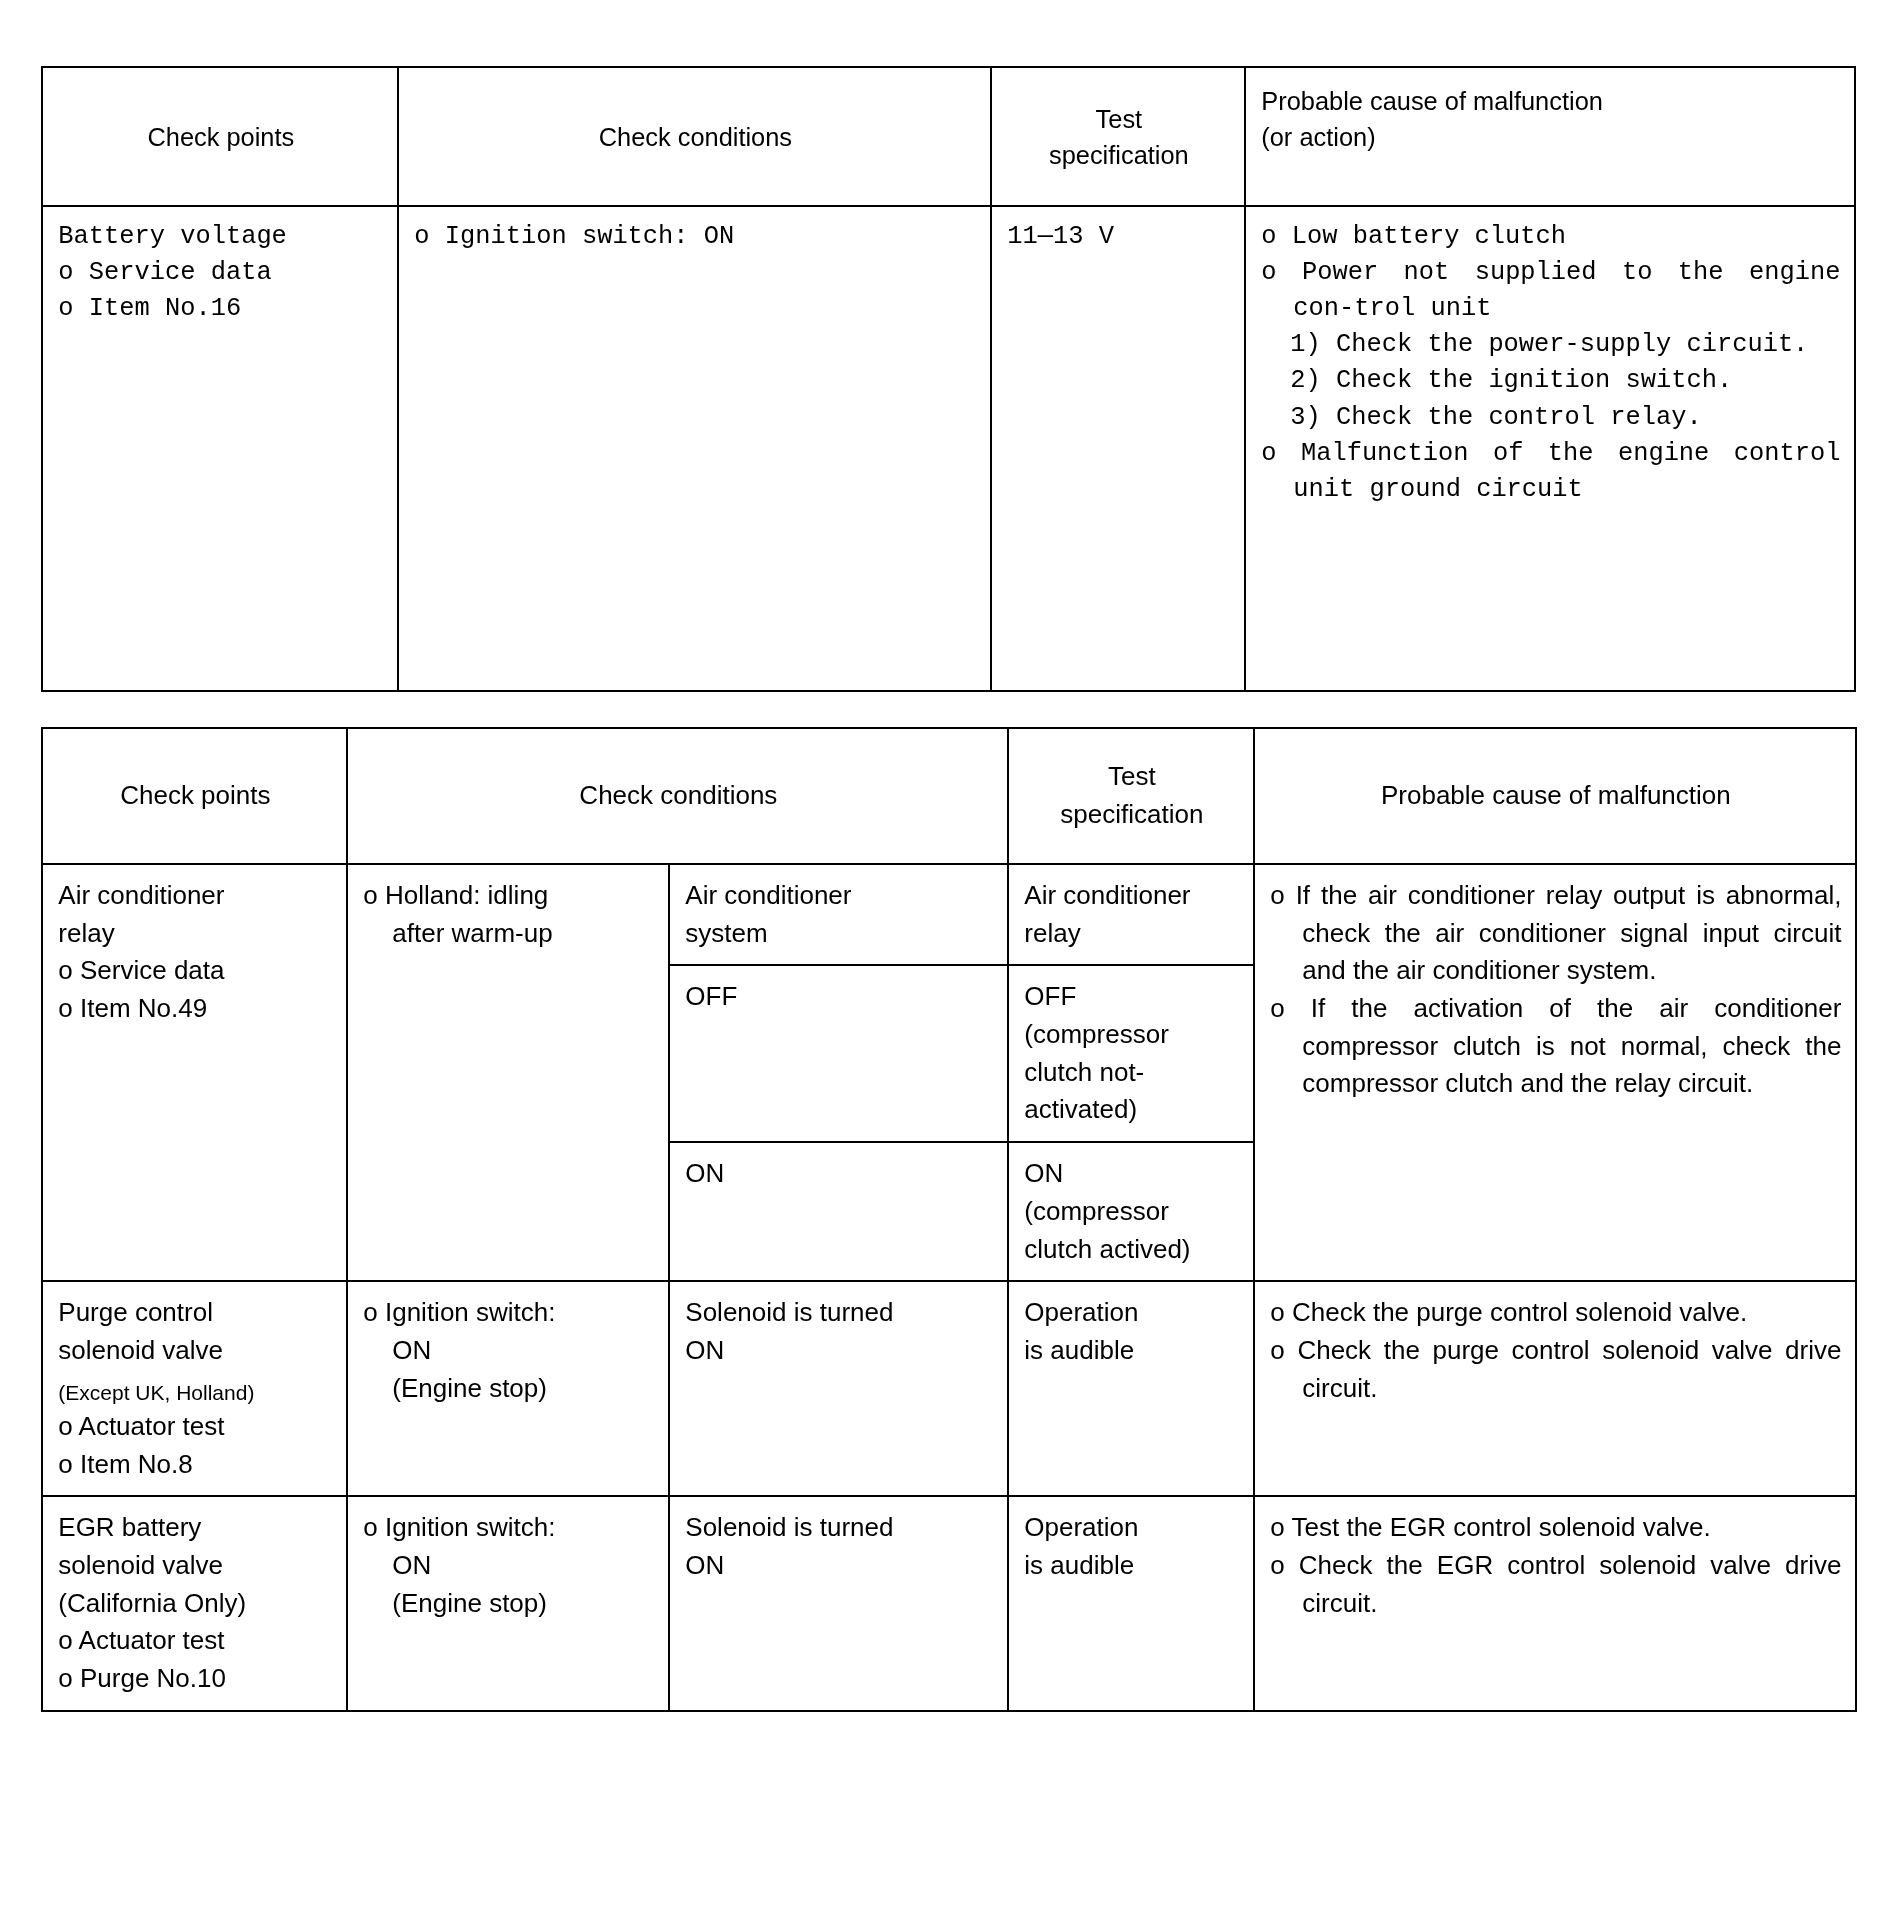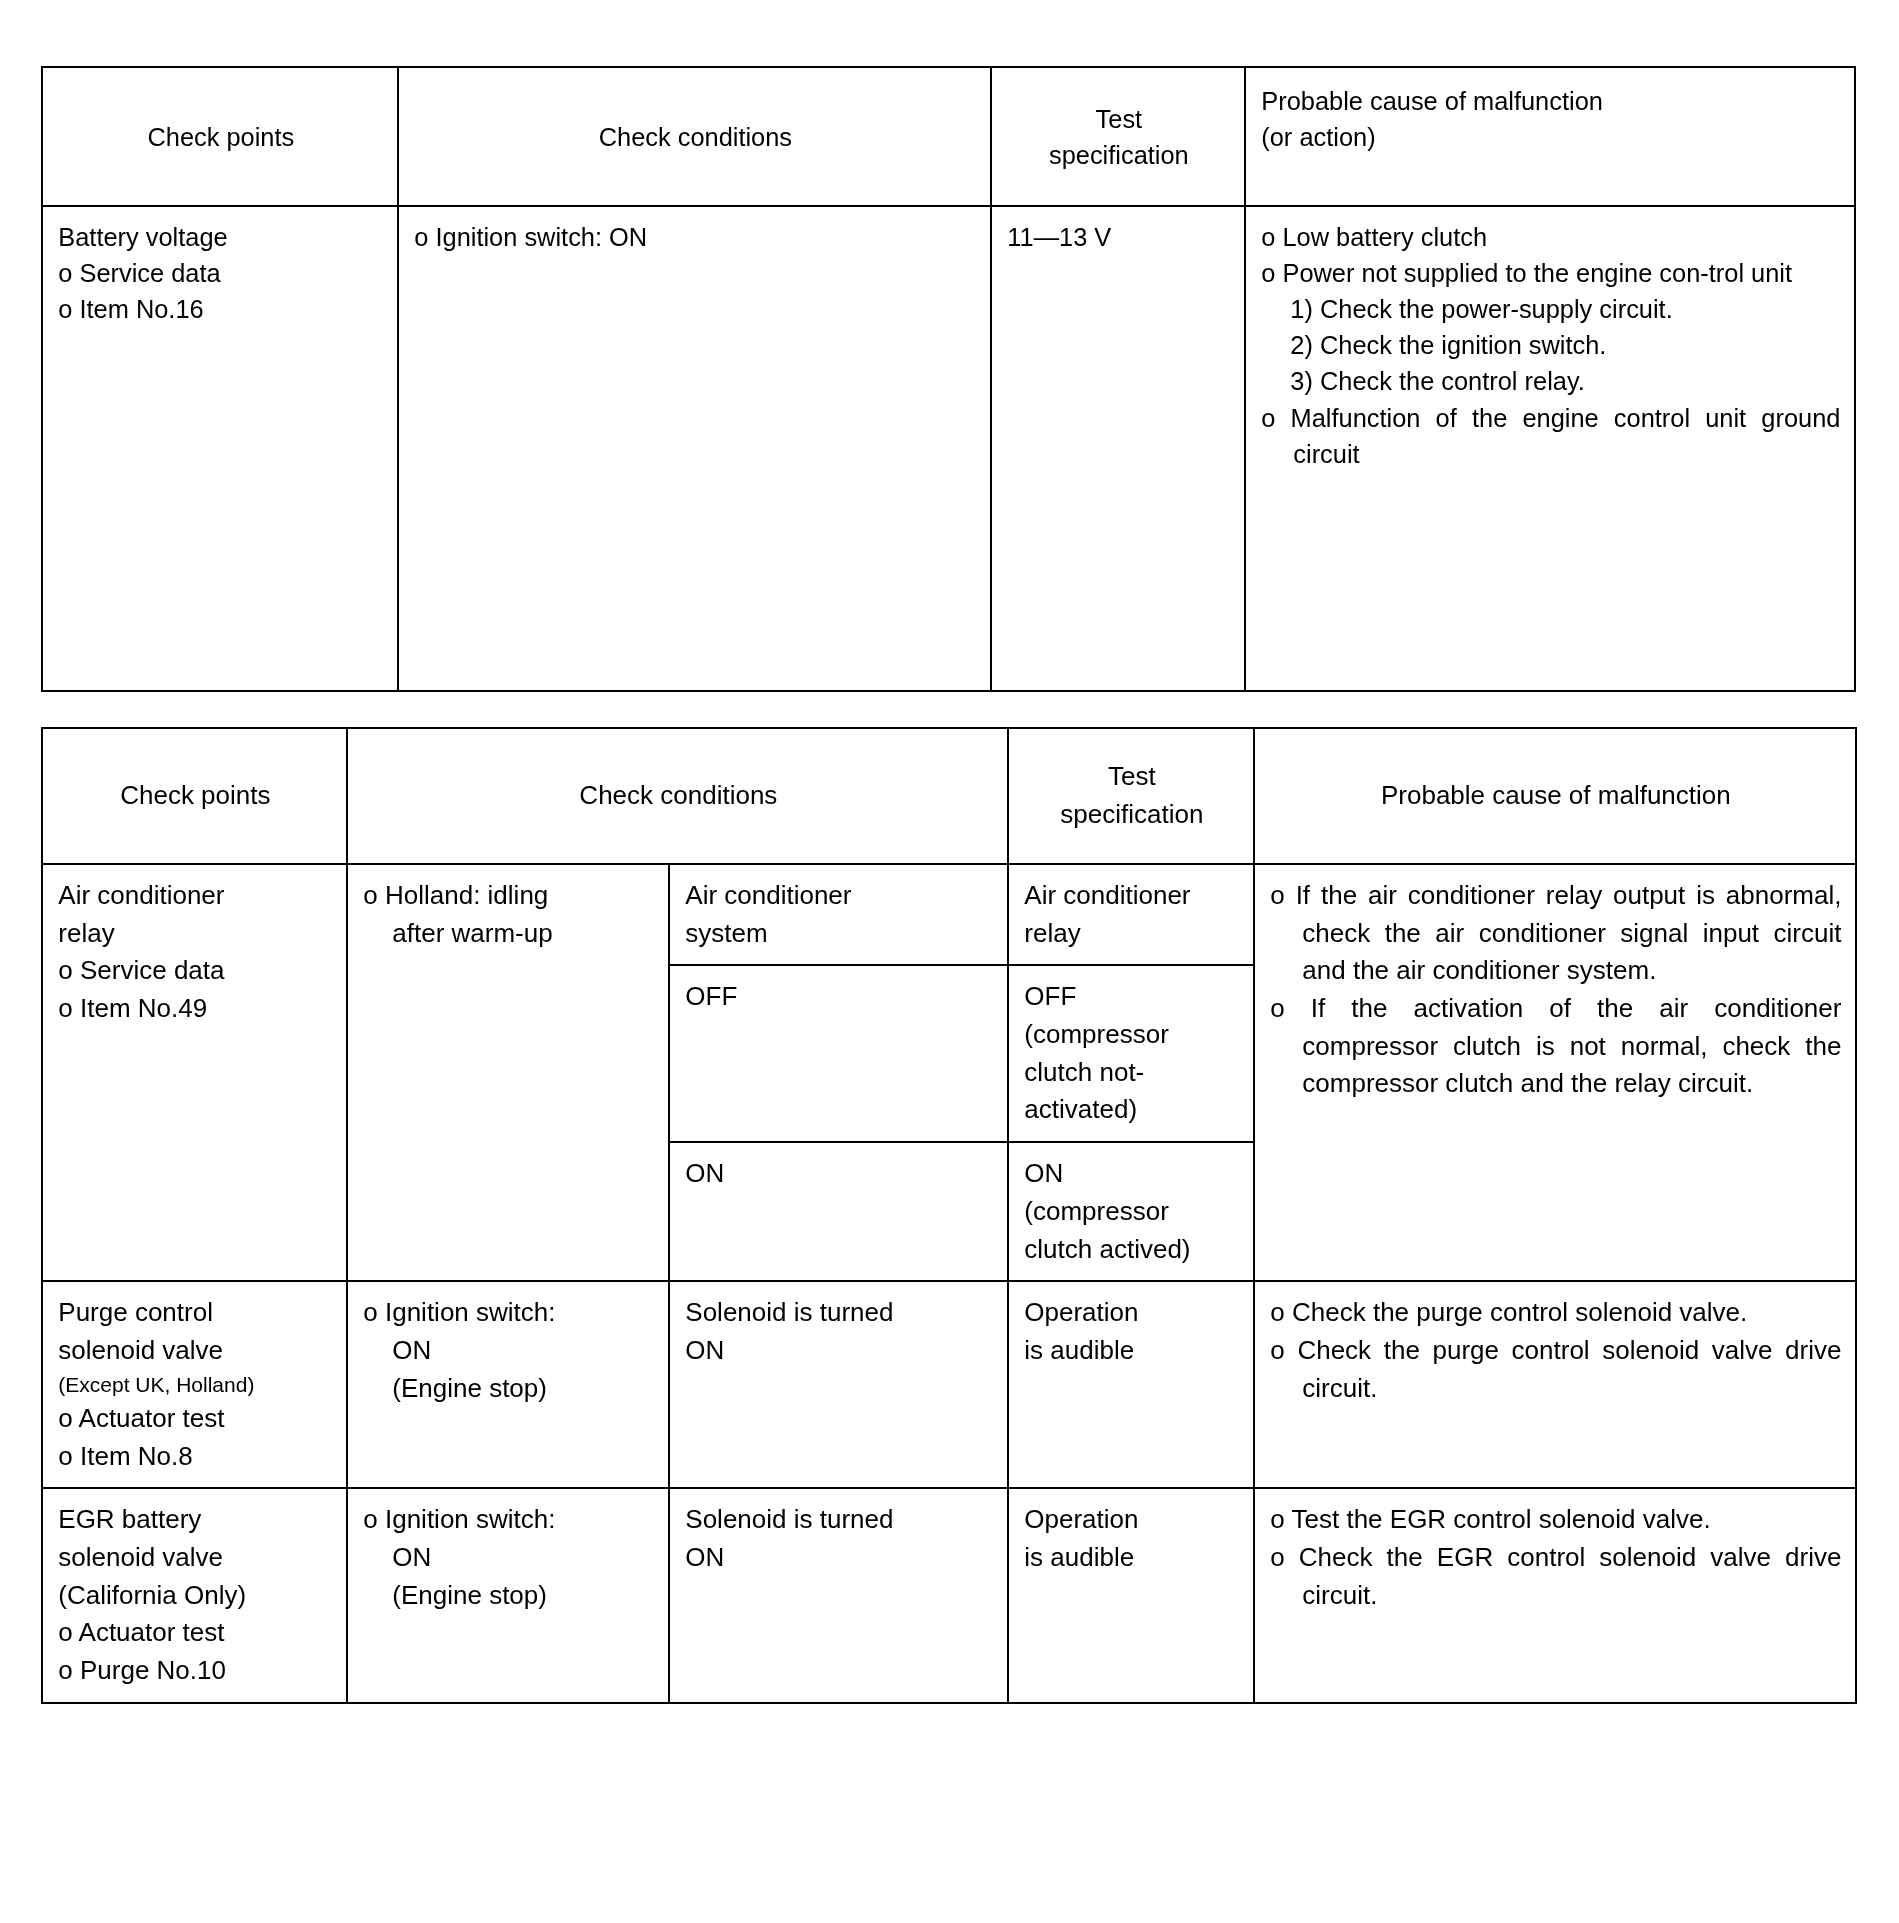--- a/index.html
+++ b/index.html
@@ -93,21 +93,21 @@
     font-size: 26px;
   }
 
   #table-ac td {
     font-size: 26px;
     line-height: 1.45;
   }
   .small-note {
     font-size: 21px;
   }
-  .nowrap { white-space: nowrap; }
+  .nowrap { white-space: nowrap; margin-top: 8px; }
   .tight { line-height: 1.38; }
 </style>
 </head>
 <body>
 
 <div class="page">
 
   <table class="doc-table" id="table-battery">
     <colgroup>
       <col class="col-1">
@@ -123,21 +123,21 @@
           <span class="hdr-line">Test</span>
           <span class="hdr-line">specification</span>
         </td>
         <td class="left-head">
           <span class="hdr-line">Probable cause of malfunction</span>
           <span class="hdr-line">(or action)</span>
         </td>
       </tr>
     </thead>
     <tbody>
-      <tr style="height:485px;">
+      <tr style="height:485px;font-family:Liberation Mono, monospace;">
         <td class="cell-lines">
           <div>Battery voltage</div>
           <div>o Service data</div>
           <div>o Item No.16</div>
         </td>
         <td class="cell-lines">
           <div>o Ignition switch: ON</div>
         </td>
         <td class="cell-lines">
           <div>11—13 V</div>

